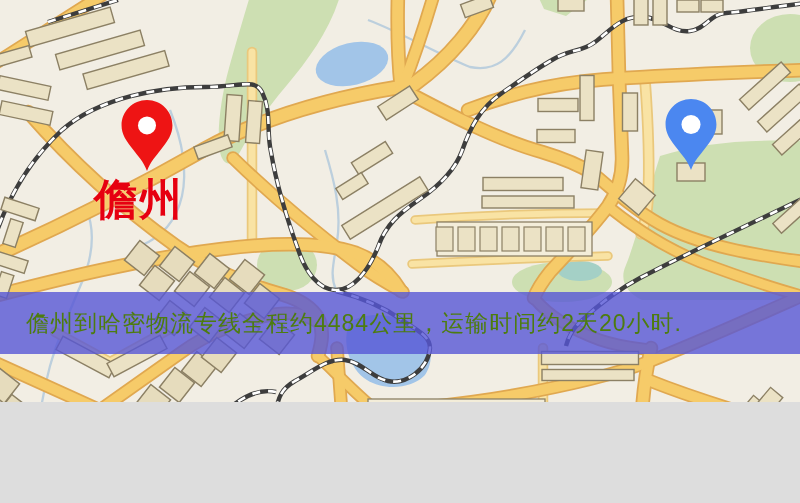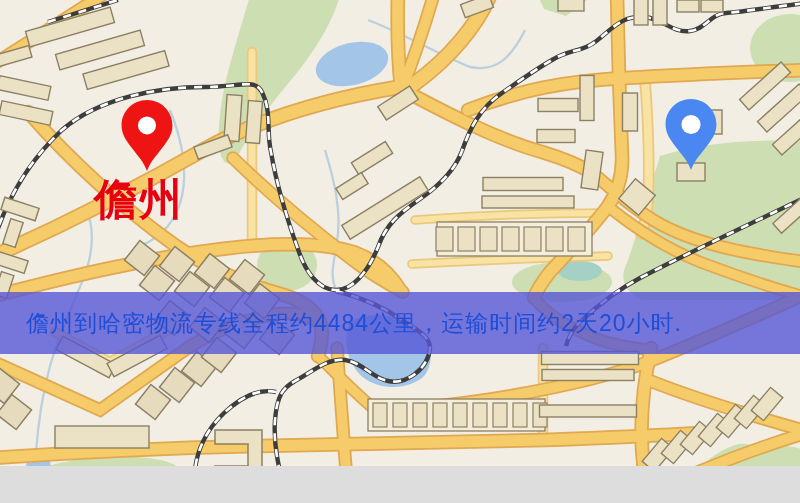--- a/index.html
+++ b/index.html
@@ -1,17 +1,17 @@
 <!DOCTYPE html>
 <html><head>
 <meta charset="utf-8">
 <style>
   html,body{margin:0;padding:0;background:#ddd;}
   .stage{
-    position:relative;width:800px;height:466px;overflow:hidden;
+    position:relative;width:800px;height:402px;overflow:hidden;
     background:#f2eee4;font-family:"Liberation Sans",sans-serif;
   }
   .stage svg{position:absolute;left:0;top:0;}
   .place-label{
     position:absolute;transform:translateX(-50%);
     font-size:43px;font-weight:bold;letter-spacing:2px;line-height:1;
     white-space:nowrap;text-shadow:0 0 2px rgba(255,255,255,.35);
   }
   .route-banner{
     position:absolute;left:0;top:292px;width:800px;height:62px;
@@ -223,17 +223,17 @@
                  C-24,-56.3 -13.3,-67 0,-67 C13.3,-67 24,-56.3 24,-43
                  C24,-34.5 19.5,-28.5 13,-20 C8,-13.5 3.5,-9 0,0 Z" fill="#4b87f0"></path>
         <circle cx="0" cy="-43" r="9" fill="#ffffff"></circle>
       </g>
     </g>
   </svg>
 
   <div class="place-label" id="lbl-origin" style="left: 139px; top: 178px; color: rgb(230, 0, 16);">儋州</div>
 
 
-  <div class="route-banner" id="banner" style="background: rgba(86, 86, 214, 0.8); color: #1d4ed8;">
+  <div class="route-banner" id="banner" style="background: rgba(86, 86, 214, 0.8); color: #4d7c0f;">
     <span>儋州到哈密物流专线全程约4484公里，运输时间约2天20小时.</span>
   </div>
 
 </div>
 
 </body></html>

